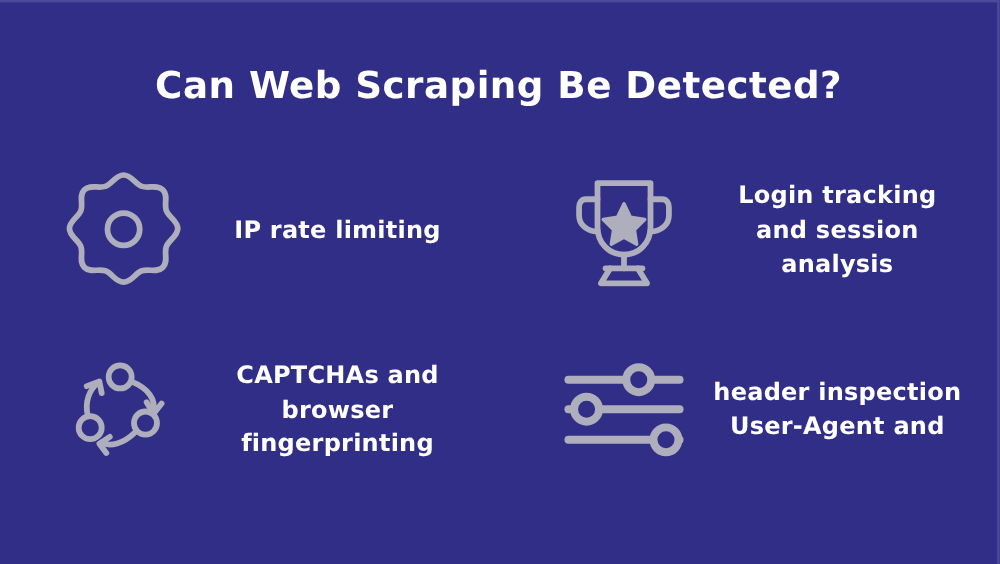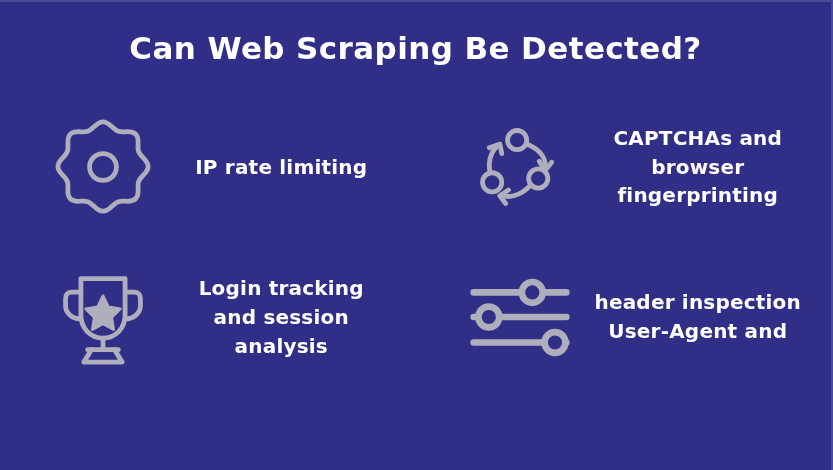--- a/index.html
+++ b/index.html
@@ -21,21 +21,21 @@
     box-sizing: border-box;
     background: #312e87;
     border-top: 2px solid #4b4a9b;
     border-right: 2px solid #4b4a9b;
     display: flex;
     flex-direction: column;
     align-items: center;
   }
 
   .title {
-    margin-top: 28px;
+    margin-top: 52px;
     color: #ffffff;
     font-size: 31px;
     font-weight: bold;
     letter-spacing: 0.4px;
     text-align: center;
     white-space: nowrap;
   }
 
   .grid {
     margin-top: 26px;
@@ -114,20 +114,46 @@
                    C21 14 28 18 34 16
                    C40 14 43 6 50 6 Z" transform="translate(0,-3) scale(1,0.99)"></path>
           <circle cx="50" cy="50" r="14"></circle>
         </svg>
       </div>
       <div class="cell-label">
         <div class="nowrap">IP rate limiting</div>
       </div>
     </div>
 
+    <div class="cell r2">
+      <div class="icon-wrap">
+        <svg width="96" height="96" viewBox="0 0 100 100" fill="none" stroke="#aeaebc" stroke-width="5" stroke-linecap="round" stroke-linejoin="round">
+
+          <path d="M27 10 H73 V48 C73 62 63 72 50 72 C37 72 27 62 27 48 Z"></path>
+
+          <path d="M27 24 H17 C13 24 11 27 11 31 V38 C11 46 18 52 27 52"></path>
+
+          <path d="M73 24 H83 C87 24 89 27 89 31 V38 C89 46 82 52 73 52"></path>
+
+          <path d="M50 72 V84"></path>
+
+          <path d="M34 84 H66"></path>
+
+          <path d="M38 84 L30 97 H70 L62 84"></path>
+
+          <path d="M50 28 L55.5 39.5 L68 41.5 L59 50.5 L61 63 L50 57 L39 63 L41 50.5 L32 41.5 L44.5 39.5 Z" fill="#aeaebc" stroke="#aeaebc" stroke-width="3"></path>
+        </svg>
+      </div>
+      <div class="cell-label">
+        <div>Login tracking</div>
+        <div>and session</div>
+        <div>analysis</div>
+      </div>
+    </div>
+
     <div class="cell r1">
       <div class="icon-wrap">
         <svg width="96" height="96" viewBox="0 0 100 100" fill="none" stroke="#aeaebc" stroke-width="5" stroke-linecap="round" stroke-linejoin="round">
 
           <circle cx="47" cy="22" r="10"></circle>
 
           <circle cx="21" cy="66" r="10"></circle>
 
           <circle cx="69" cy="62" r="10"></circle>
 
@@ -142,46 +168,20 @@
         </svg>
       </div>
       <div class="cell-label">
         <div>CAPTCHAs and</div>
         <div>browser fingerprinting</div>
       </div>
     </div>
 
     <div class="cell r2">
       <div class="icon-wrap">
-        <svg width="96" height="96" viewBox="0 0 100 100" fill="none" stroke="#aeaebc" stroke-width="5" stroke-linecap="round" stroke-linejoin="round">
-
-          <path d="M27 10 H73 V48 C73 62 63 72 50 72 C37 72 27 62 27 48 Z"></path>
-
-          <path d="M27 24 H17 C13 24 11 27 11 31 V38 C11 46 18 52 27 52"></path>
-
-          <path d="M73 24 H83 C87 24 89 27 89 31 V38 C89 46 82 52 73 52"></path>
-
-          <path d="M50 72 V84"></path>
-
-          <path d="M34 84 H66"></path>
-
-          <path d="M38 84 L30 97 H70 L62 84"></path>
-
-          <path d="M50 28 L55.5 39.5 L68 41.5 L59 50.5 L61 63 L50 57 L39 63 L41 50.5 L32 41.5 L44.5 39.5 Z" fill="#aeaebc" stroke="#aeaebc" stroke-width="3"></path>
-        </svg>
-      </div>
-      <div class="cell-label">
-        <div>Login tracking</div>
-        <div>and session</div>
-        <div>analysis</div>
-      </div>
-    </div>
-
-    <div class="cell r2">
-      <div class="icon-wrap">
         <svg width="104" height="96" viewBox="0 0 110 100" fill="none" stroke="#aeaebc" stroke-width="7" stroke-linecap="round">
 
           <path d="M6 24 H104"></path>
           <circle cx="68" cy="24" r="11" fill="#312e87" stroke-width="7"></circle>
 
           <path d="M6 50 H104"></path>
           <circle cx="22" cy="50" r="11" fill="#312e87" stroke-width="7"></circle>
 
           <path d="M6 77 H104"></path>
           <circle cx="92" cy="77" r="11" fill="#312e87" stroke-width="7"></circle>

